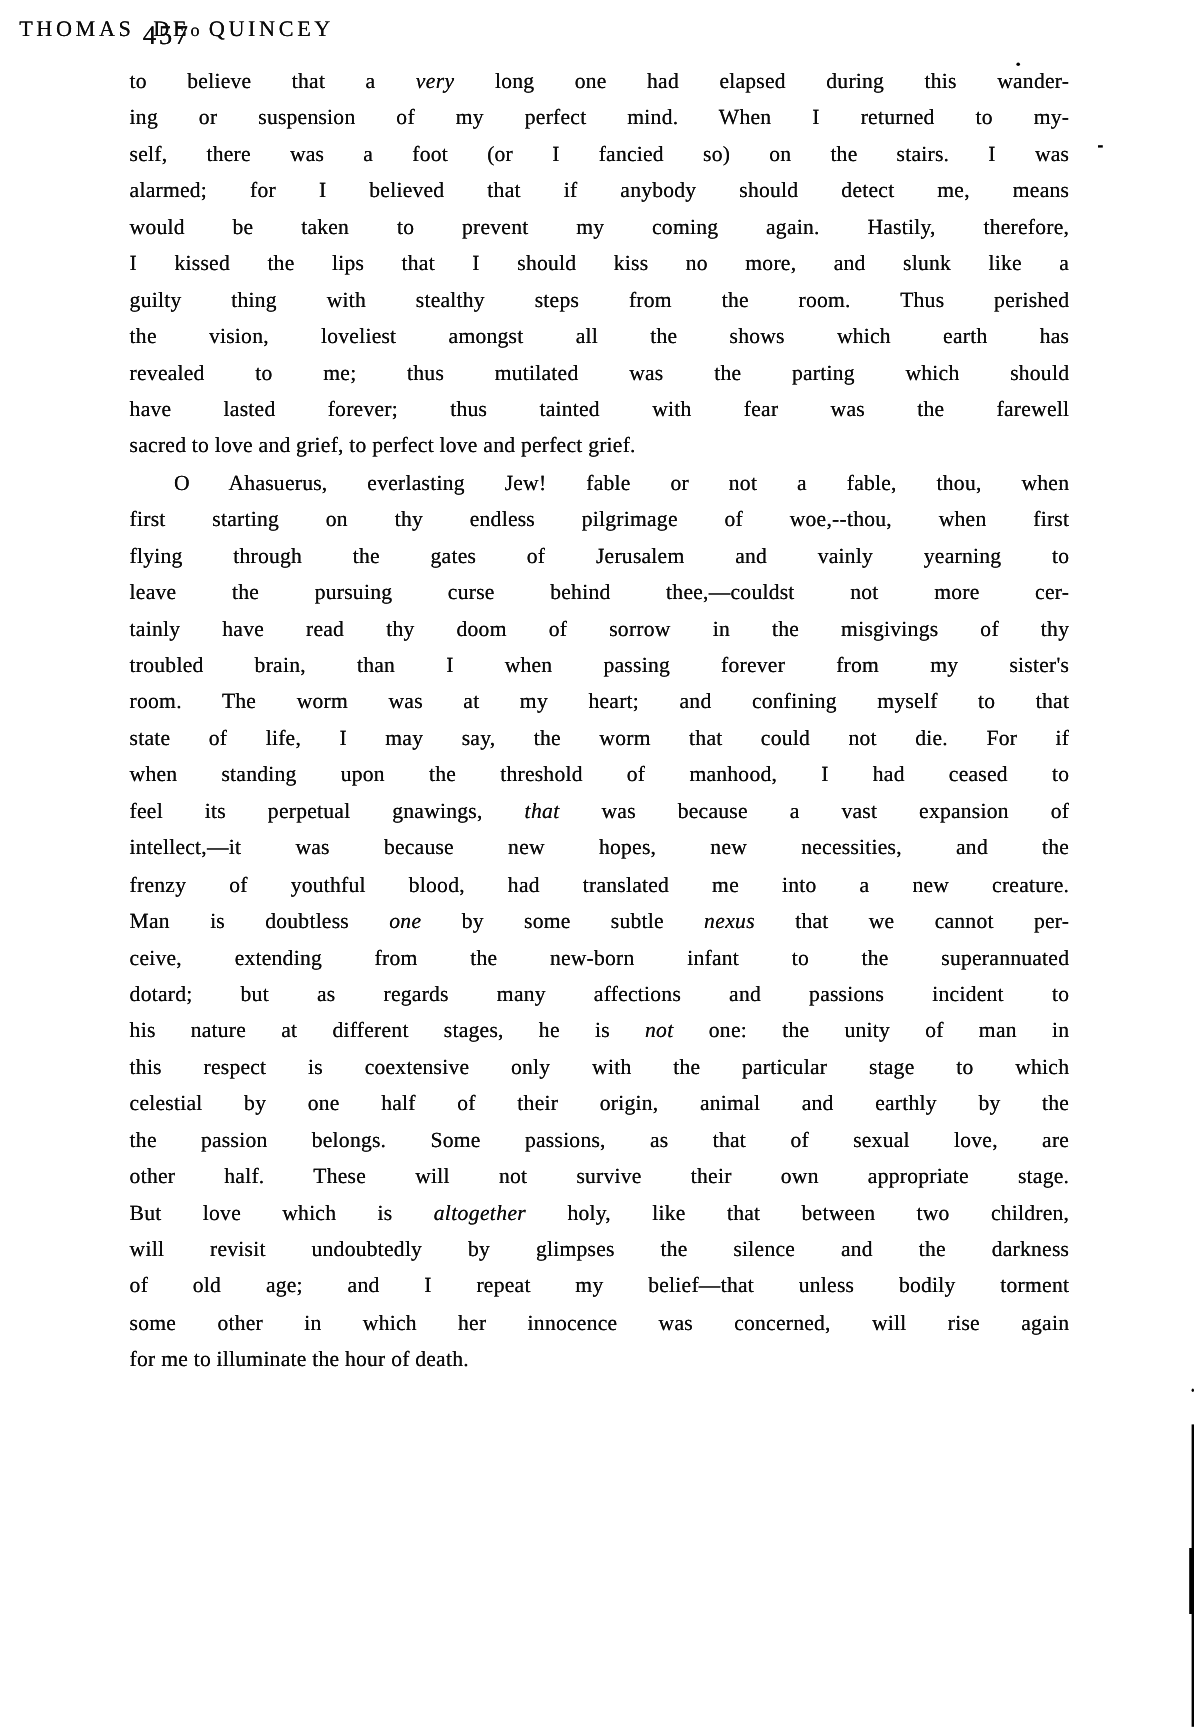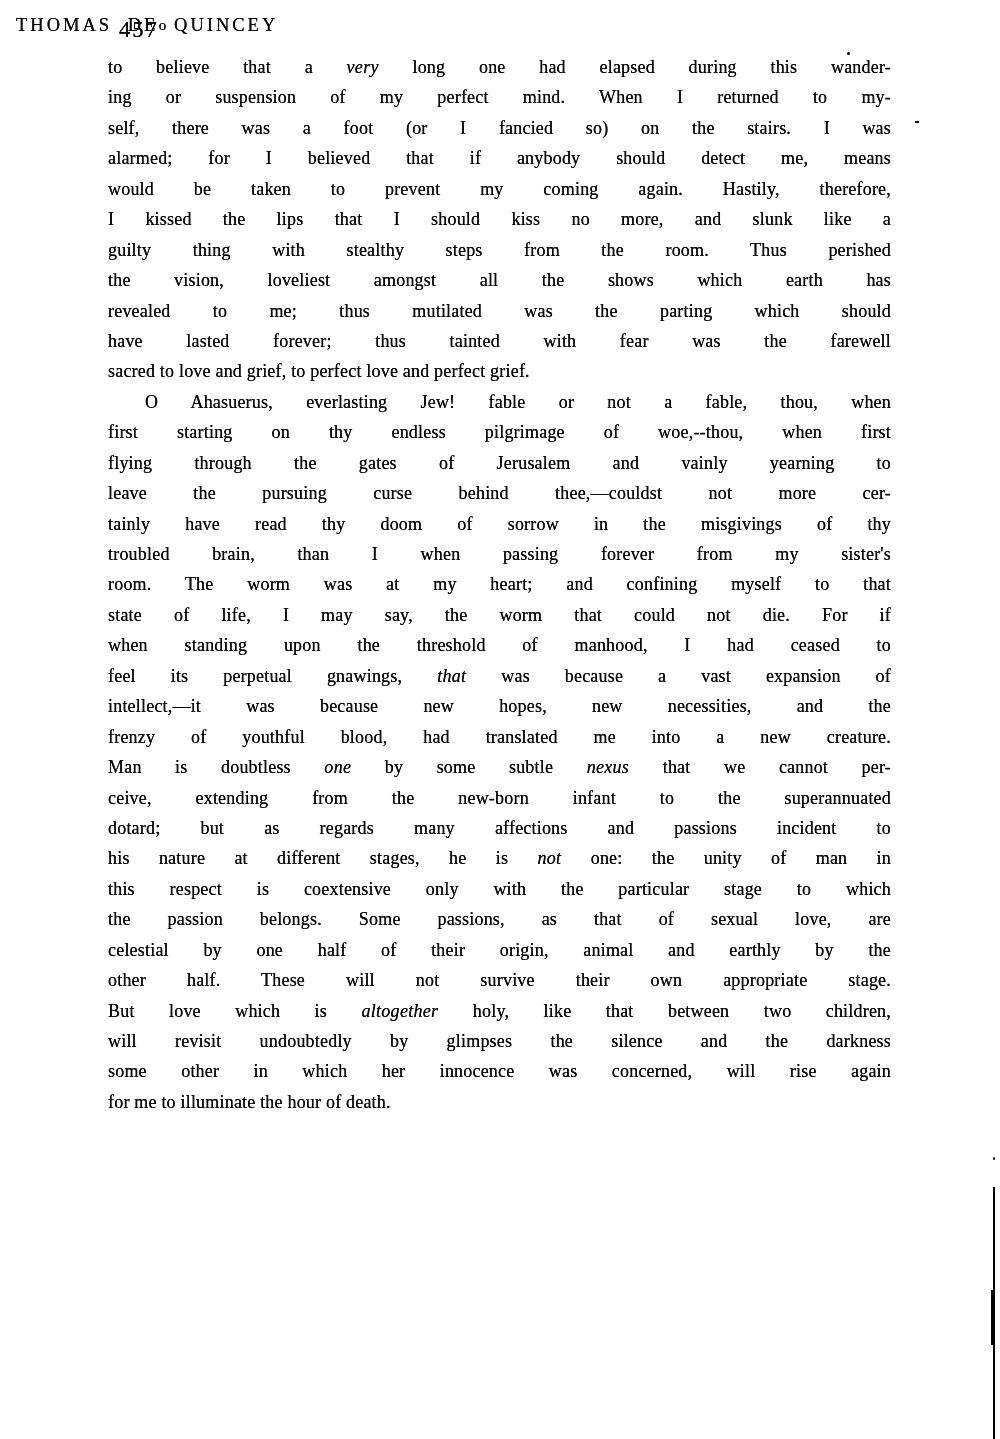--- a/index.html
+++ b/index.html
@@ -80,25 +80,26 @@
       <div class="line">state of life, I may say, the worm that could not die.  For if</div>
       <div class="line">when standing upon the threshold of manhood, I had ceased to</div>
       <div class="line">feel its perpetual gnawings, <i>that</i> was because a vast expansion of</div>
       <div class="line">intellect,—it was because new hopes, new necessities, and the</div>
       <div class="line">frenzy of youthful blood, had translated me into a new creature.</div>
       <div class="line">Man is doubtless <i>one</i> by some subtle <i>nexus</i> that we cannot per-</div>
       <div class="line">ceive, extending from the new-born infant to the superannuated</div>
       <div class="line">dotard; but as regards many affections and passions incident to</div>
       <div class="line">his nature at different stages, he is <i>not</i> one: the unity of man in</div>
       <div class="line">this respect is coextensive only with the particular stage to which</div>
+      <div class="line">celestial by one half of their origin, animal and earthly by the</div>
       <div class="line">the passion belongs.  Some passions, as that of sexual love, are</div>
-      <div class="line">celestial by one half of their origin, animal and earthly by the</div>
       <div class="line">other half.  These will not survive their own appropriate stage.</div>
       <div class="line">But love which is <i>altogether</i> holy, like that between two children,</div>
       <div class="line">will revisit undoubtedly by glimpses the silence and the darkness</div>
+      <div class="line">of old age; and I repeat my belief—that unless bodily torment</div>
       <div class="line">some other in which her innocence was concerned, will rise again</div>
       <div class="line para-end">for me to illuminate the hour of death.</div>
     </div>
 
   <div class="speck" style="left:847px;top:52px;width:3px;height:3px;"></div>
   <div class="speck" style="left:915px;top:121px;width:4px;height:2px;border-radius:0;"></div>
   <div class="speck" style="left:993px;top:1157px;width:2px;height:3px;"></div>
   <div class="margin-line" style="left:993px;top:1187px;width:2px;height:252px;"></div>
   <div class="margin-line" style="left:991px;top:1290px;width:4px;height:55px;"></div>
 

